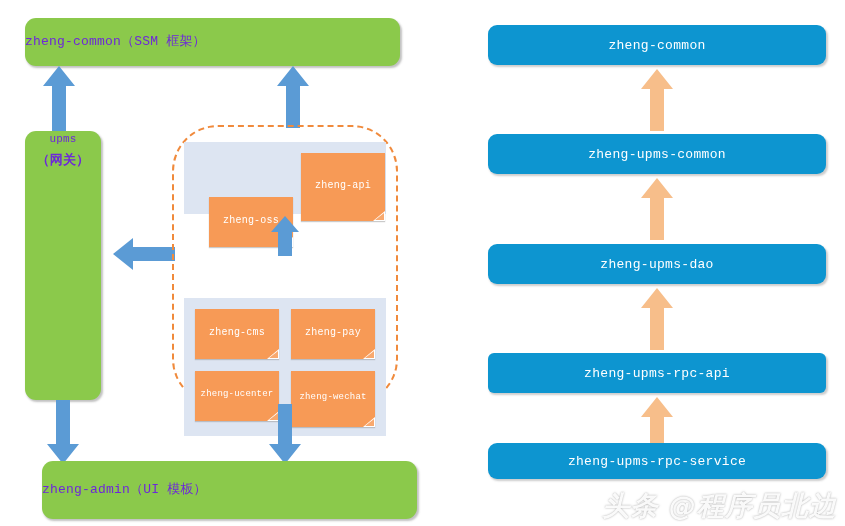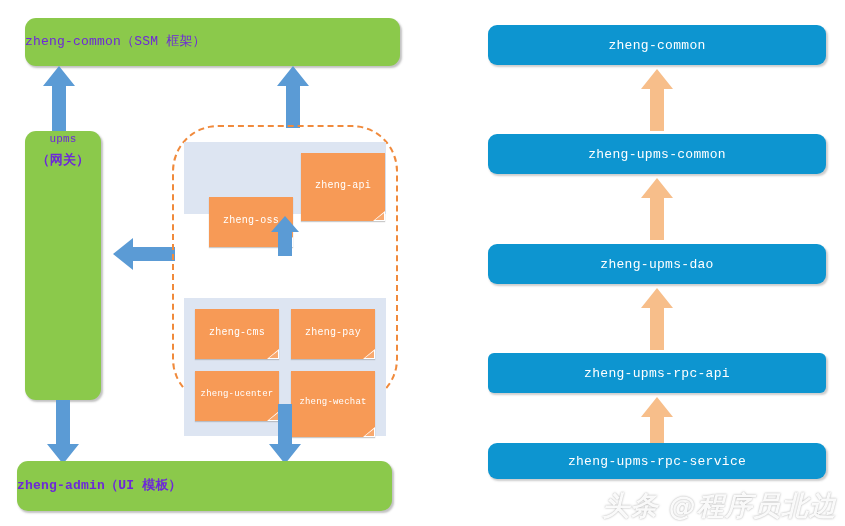--- a/index.html
+++ b/index.html
@@ -181,39 +181,39 @@
       <span class="fold"></span>
     </div>
     <div class="note" style="left:107px; top:11px; width:84px; height:50px;">
       <span class="label">zheng-pay</span>
       <span class="fold"></span>
     </div>
     <div class="note small" style="left:11px; top:73px; width:84px; height:50px;">
       <span class="label">zheng-ucenter</span>
       <span class="fold"></span>
     </div>
-    <div class="note small" style="left:107px; top:73px; width:84px; height:66px;text-align:center;">
+    <div class="note small" style="left:107px; top:73px; width:84px; height:56px;text-align:center;">
       <span class="label">zheng-wechat</span>
       <span class="fold"></span>
     </div>
   </div>
 
   <div class="arrow" style="left:46px; top:400px;">
     <svg width="34" height="64" viewBox="0 0 34 64">
       <polygon points="17,64 1,44 10,44 10,0 24,0 24,44 33,44" fill="#5B9BD5"></polygon>
     </svg>
   </div>
 
   <div class="arrow" style="left:268px; top:404px;">
     <svg width="34" height="60" viewBox="0 0 34 60">
       <polygon points="17,60 1,40 10,40 10,0 24,0 24,40 33,40" fill="#5B9BD5"></polygon>
     </svg>
   </div>
 
-  <div class="abs green-box" style="left:17px; top:461px; width:375px; height:50px;font-weight:bold;">
+  <div class="abs green-box" style="left:42px; top:461px; width:375px; height:58px;">
     <span>zheng-admin（UI 模板）</span>
   </div>
 
   <div class="abs blue-box" style="left:488px; top:25px; width:338px; height:40px;">
     <span>zheng-common</span>
   </div>
 
   <div class="arrow" style="left:640px; top:69px;">
     <svg width="34" height="62" viewBox="0 0 34 62">
       <polygon points="17,0 33,20 24,20 24,62 10,62 10,20 1,20" fill="#F7BE8A"></polygon>

